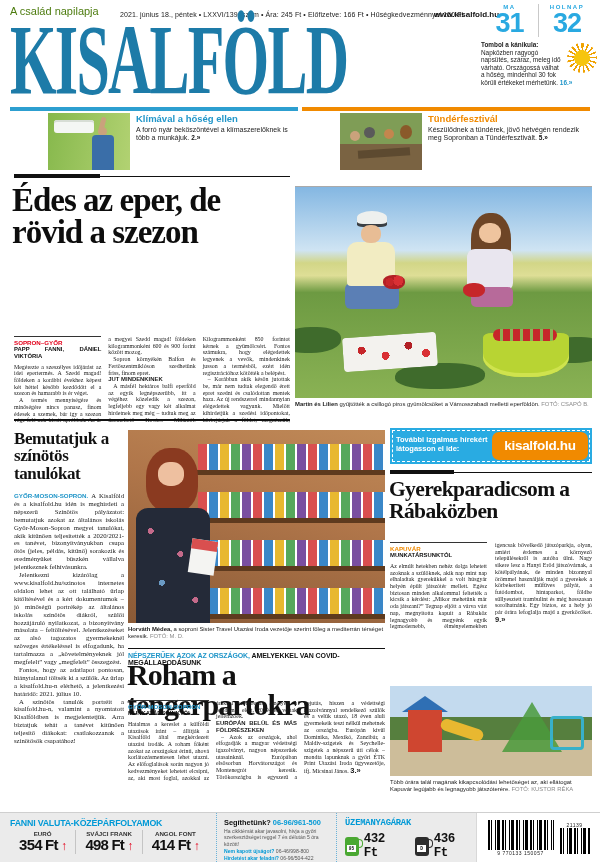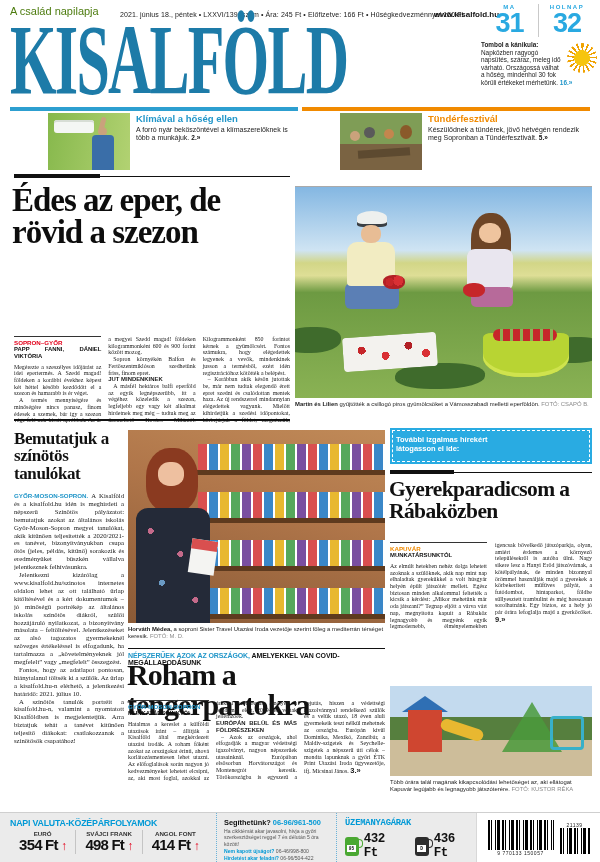--- a/index.html
+++ b/index.html
@@ -322,20 +322,21 @@
     <div class="byline-name">MUNKATÁRSAINKTÓL</div>
   </div>
   <p>Hatalmas a kereslet a külföldi utazások iránt – állítják a Kisalföld által megkérdezett utazási irodák. A roham főként azokat az országokat érinti, ahová korlátozásmentesen lehet utazni. Az előfoglalások során nagyon jó kedvezményeket lehetett elcsípni, az, aki most foglal, azokkal az árakkal szembesül, amelyek a pandémia előtt, 2019-ben voltak jellemzőek.</p>
   <p class="subhead">EURÓPÁN BELÜL ÉS MÁS FÖLDRÉSZEKEN</p>
   <p><span>– Azok az országok, ahol elfogadják a magyar védettségi igazolványt, nagyon népszerűek utasainknál. Európában elsősorban Horvátországot és Montenegrót keresik. Törökországba is egyszerű a bejutás, hiszen a védettségi igazolvánnyal rendelkező szülők és a velük utazó, 18 éven aluli gyermekeik teszt nélkül mehetnek az országba. Európán kívül Dominika, Mexikó, Zanzibár, a Maldív-szigetek és Seychelle-szigetek a népszerű úti célok – mondta lapunknak a győri ÉTK Print Utazási Iroda ügyvezetője, ifj. Micsinai János. </span><span class="pageref">3.»</span></p>
 </div>
 
 <div class="abs promo">
   <div class="promo-dash"></div>
   <div class="promo-text">További izgalmas hírekért látogasson el ide:</div>
+  <div class="promo-btn">kisalfold.hu</div>
 </div>
 <div class="abs play-rule"></div>
 <div class="abs play-rule-thick"></div>
 <h2 class="abs play-headline">Gyerekparadicsom a Rábaközben</h2>
 
 <div class="abs bodycols play-body">
   <div class="byline-block">
     <div class="byline-loc c-orange">KAPUVÁR</div>
     <div class="byline-name">MUNKATÁRSUNKTÓL</div>
   </div>
@@ -348,21 +349,21 @@
     <div class="pp-tower"></div>
   <div class="pp-slide"></div>
     <div class="pp-bar"></div>
 </div>
 <div class="abs play-caption">
   <span>Több órára talál magának kikapcsolódási lehetőséget az, aki ellátogat Kapuvár legújabb és legnagyobb játszóterére. </span><span class="cap-credit">FOTÓ: KUSTOR RÉKA</span>
 </div>
 
 <div class="abs bottom">
   <div class="bs-currency">
-    <div class="bs-title">NAPI VALUTA-KÖZÉPÁRFOLYAMOK</div>
+    <div class="bs-title">FANNI VALUTA-KÖZÉPÁRFOLYAMOK</div>
     <div class="cur-row">
       <div class="cur-cell">
         <div class="cur-label">EURÓ</div>
         <div class="cur-value"><span>354 Ft</span> <span class="cur-arrow">↑</span></div>
       </div>
       <div class="cur-cell">
         <div class="cur-label">SVÁJCI FRANK</div>
         <div class="cur-value"><span>498 Ft</span> <span class="cur-arrow">↑</span></div>
       </div>
       <div class="cur-cell">

